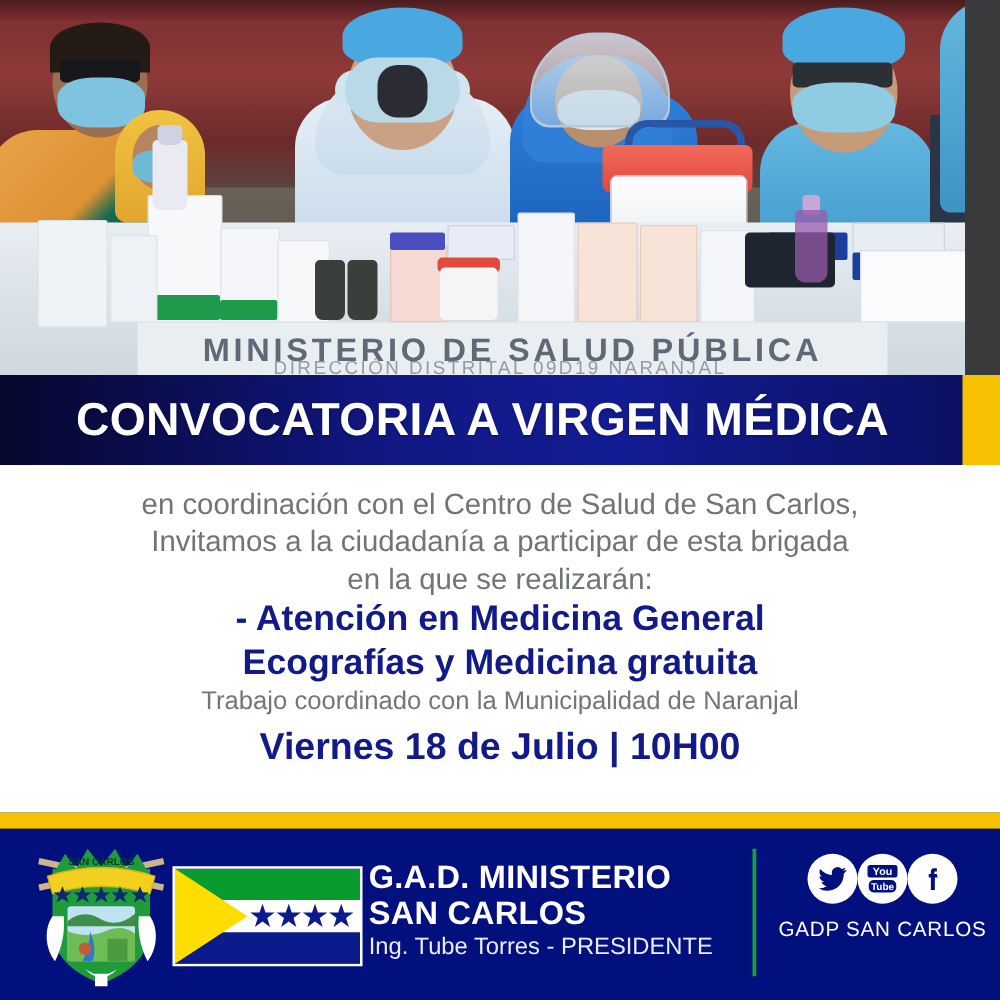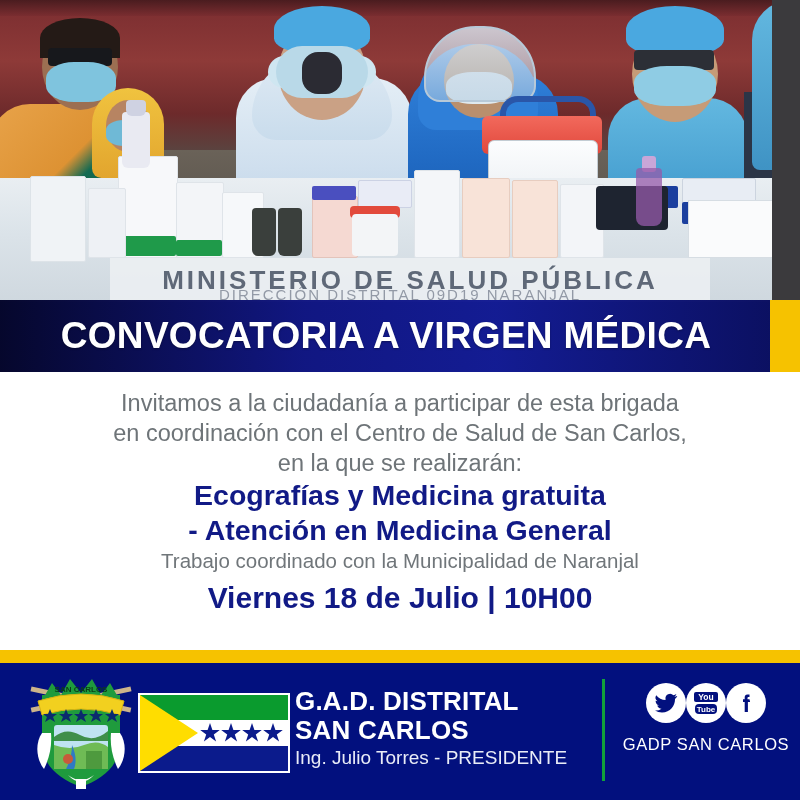--- a/index.html
+++ b/index.html
@@ -368,28 +368,28 @@
   </div>
 
   <div class="banner">
     <div class="banner-gradient"></div>
     <div class="banner-title">CONVOCATORIA A VIRGEN MÉDICA</div>
   </div>
   <div class="banner-accent"></div>
 
   <div class="body-area">
     <div class="intro">
+      <div>en coordinación con el Centro de Salud de San Carlos,</div>
       <div>Invitamos a la ciudadanía a participar de esta brigada</div>
-      <div>en coordinación con el Centro de Salud de San Carlos,</div>
       <div>en la que se realizarán:</div>
     </div>
 
     <div class="services">
+      <div>- Atención en Medicina General</div>
       <div>Ecografías y Medicina gratuita</div>
-      <div>- Atención en Medicina General</div>
     </div>
 
     <div class="coord">Trabajo coordinado con la Municipalidad de Naranjal</div>
 
     <div class="datetime">
       <div>Viernes 18 de Julio | 10H00</div>
     </div>
   </div>
 
   <div class="divider-yellow"></div>
@@ -440,23 +440,23 @@
         <g fill="#0b1b8c">
           <polygon points="10,2 12.4,9 19.8,9 13.8,13.4 16.1,20.5 10,16.1 3.9,20.5 6.2,13.4 0.2,9 7.6,9"></polygon>
           <polygon points="31,2 33.4,9 40.8,9 34.8,13.4 37.1,20.5 31,16.1 24.9,20.5 27.2,13.4 21.2,9 28.6,9"></polygon>
           <polygon points="52,2 54.4,9 61.8,9 55.8,13.4 58.1,20.5 52,16.1 45.9,20.5 48.2,13.4 42.2,9 49.6,9"></polygon>
           <polygon points="73,2 75.4,9 82.8,9 76.8,13.4 79.1,20.5 73,16.1 66.9,20.5 69.2,13.4 63.2,9 70.6,9"></polygon>
         </g>
       </svg>
     </div>
 
     <div class="org">
-      <div class="org-line1">G.A.D. DISTRITAL</div>
+      <div class="org-line1">G.A.D. MINISTERIO</div>
       <div class="org-line2">SAN CARLOS</div>
-      <div class="org-sub">Ing. Julio Torres - PRESIDENTE</div>
+      <div class="org-sub">Ing. Tube Torres - PRESIDENTE</div>
     </div>
 
     <div class="green-divider"></div>
 
     <div class="social">
       <div class="social-icons">
         <div class="sicon">
           <svg width="24" height="24" viewBox="0 0 24 24">
             <path fill="#02107e" d="M23 4.9c-.8.4-1.7.6-2.6.8 1-.6 1.7-1.5 2-2.6-.9.5-1.9.9-3 1.1A4.6 4.6 0 0 0 11.5 8c0 .4 0 .7.1 1A13 13 0 0 1 2.2 4.2a4.6 4.6 0 0 0 1.4 6.1c-.7 0-1.4-.2-2-.5v.1c0 2.2 1.6 4 3.7 4.5-.4.1-.8.2-1.2.2-.3 0-.6 0-.9-.1.6 1.8 2.3 3.1 4.3 3.2A9.2 9.2 0 0 1 1 19.5a13 13 0 0 0 7 2c8.4 0 13-7 13-13v-.6c.9-.6 1.6-1.4 2.2-2.3z"></path>
           </svg>

